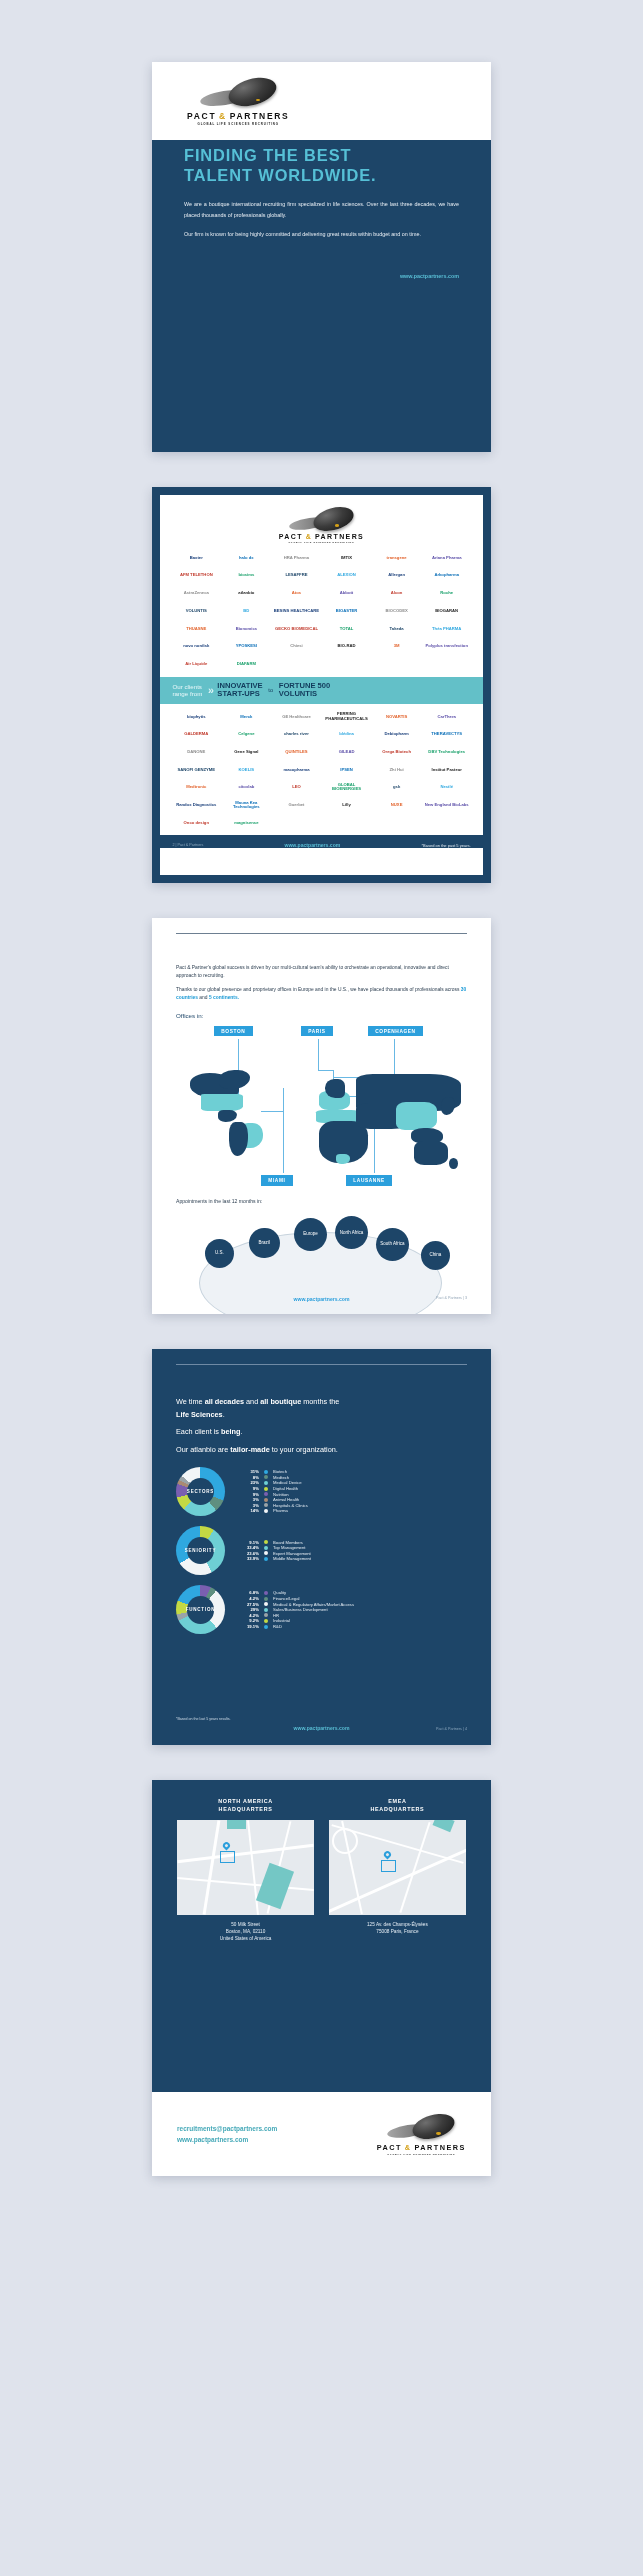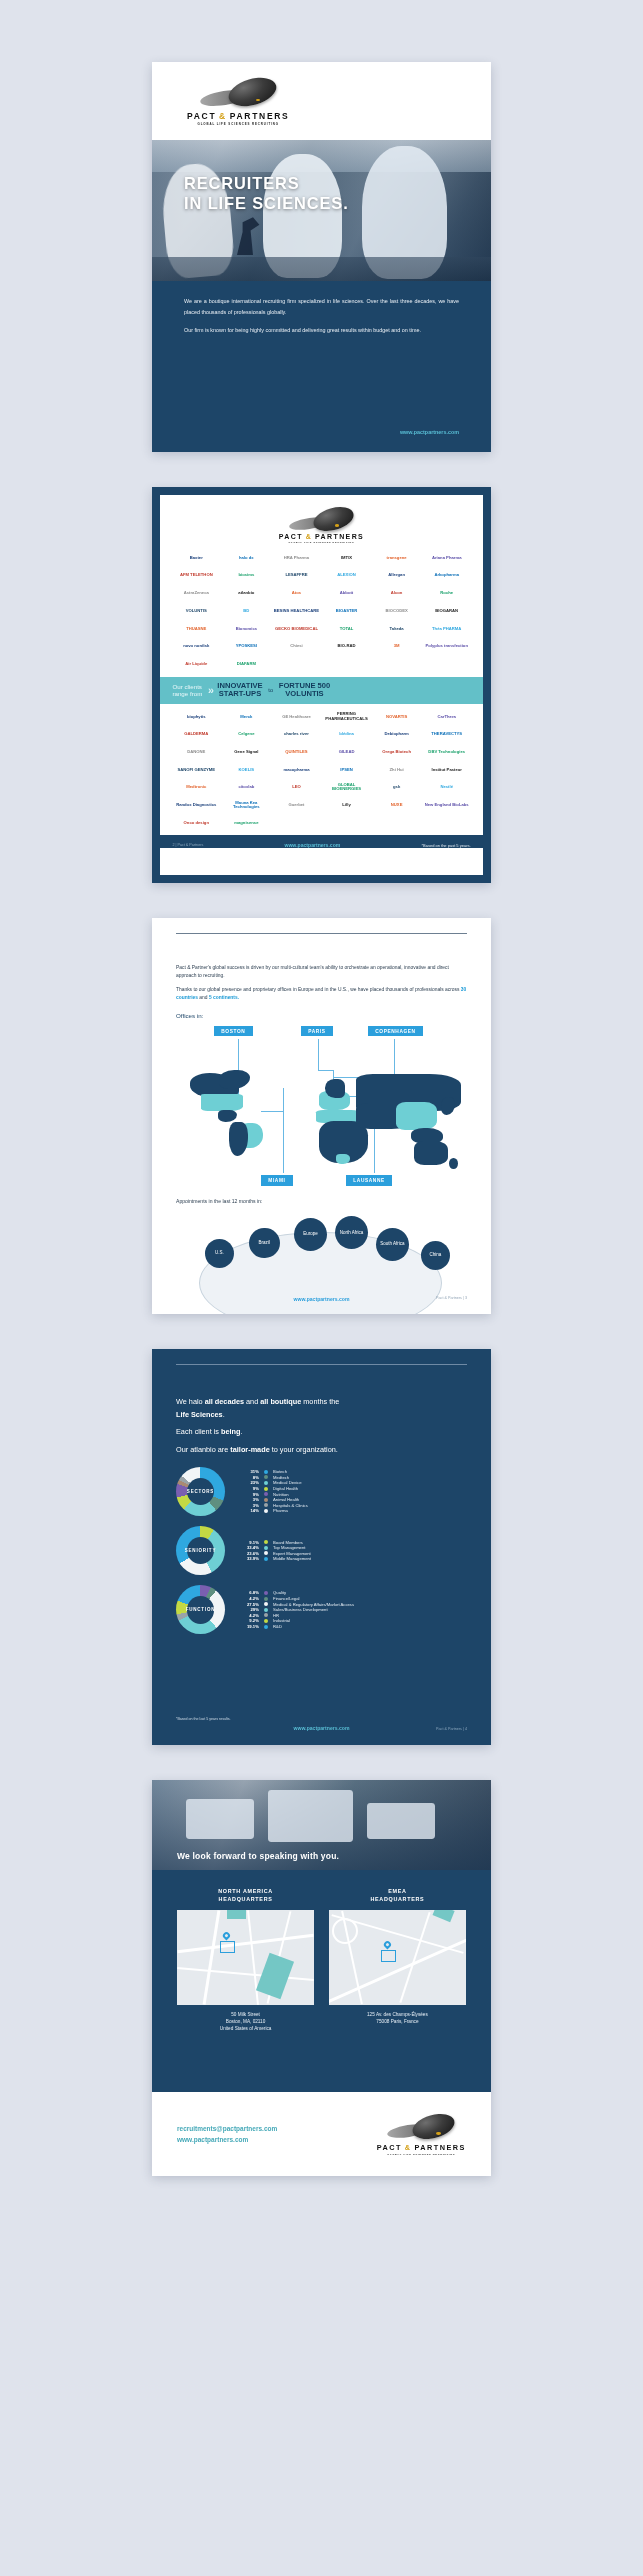--- a/index.html
+++ b/index.html
@@ -73,21 +73,21 @@
   .p2-logo .logo-word { font-size:7px; letter-spacing:1.4px; }
   .p2-logo .logo-tag { font-size:2.4px; letter-spacing:0.7px; }
 
   .logogrid { display:grid; grid-template-columns:repeat(6,1fr); gap:1.7px 2.3px; }
   .logocell { height:16px; display:flex; align-items:center; justify-content:center; font-size:4.2px;
               text-align:center; line-height:1.05; padding:0.6px; font-weight:bold; overflow:hidden; }
 
   .clientband { background:#63c0c8; margin:4.5px -12.4px 4.5px; padding:5.1px 12.4px; display:flex; align-items:center; gap:5.7px; }
   .cb-lead { color:#e9f8fa; font-size:6.2px; line-height:1.2; }
   .cb-arrow { color:#ddf3f5; font-size:10.7px; font-weight:bold; letter-spacing:-2.3px; }
-  .cb-big { color:#123b5c; font-weight:bold; font-size:7.6px; line-height:1.15; text-align:center; }
+  .cb-big { color:#123b5c; font-weight:bold; font-size:7.6px; line-height:1.15; }
   .cb-to { color:#113a5b; font-size:5.7px; }
 
   .p2-foot { margin: 4.5px -12.4px -5.7px; padding: 6.8px 12.4px 0; display:flex; align-items:center;
              justify-content:space-between; background:#1d4568; }
   .p2-foot .pg { color:#8aa6bd; font-size:3.7px; }
   .p2-foot .u { color:#58bcd3; font-size:5.1px; font-weight:bold; }
   .p2-foot .note { color:#dfe8f0; font-size:4px; }
 
   
   .p3 { background:#fff; height: 396px; padding: 14.7px 24px 0; position:relative; }
@@ -179,34 +179,26 @@
         </div>
         <div class="logo-word">
           <span>PACT</span>
           <span class="amp">&amp;</span>
           <span>PARTNERS</span>
         </div>
         <div class="logo-tag">GLOBAL LIFE SCIENCES RECRUITING</div>
       </div>
     </div>
 
-    <div class="p1-hero">
-      <div class="lab-hood"></div>
-      <div class="lab-fig f1"></div>
-      <div class="lab-fig f2"></div>
-      <div class="lab-fig f3"></div>
-      <div class="lab-scope"></div>
-      <div class="lab-bench"></div>
-      <div class="p1-hero-title">
-        <div>RECRUITERS</div>
-        <div>IN LIFE SCIENCES.</div>
-      </div>
-    </div>
 
     <div class="p1-body">
+      <div class="p1-teal">
+        <div>FINDING THE BEST</div>
+        <div>TALENT WORLDWIDE.</div>
+      </div>
       <div class="p1-para">
         <p>We are a boutique international recruiting firm specialized in life sciences. Over the last three decades, we have placed thousands of professionals globally.</p>
         <p>Our firm is known for being highly committed and delivering great results within budget and on time.</p>
       </div>
       <div class="p1-url">www.pactpartners.com</div>
     </div>
   </div>
 
   <div class="page p2">
     <div class="p2-card">
@@ -395,21 +387,21 @@
     </div>
 
     <div class="p3-url">www.pactpartners.com</div>
     <div class="p3-pg">Pact &amp; Partners | 3</div>
   </div>
 
   <div class="page p4">
     <div class="rule-d"></div>
     <div class="p4-head">
       <div>
-        <span>We halo </span><b>all decades</b><span> and </span><b>all boutique</b><span> months the</span>
+        <span>We time </span><b>all decades</b><span> and </span><b>all boutique</b><span> months the</span>
       </div>
       <div>
         <b>Life Sciences</b><span>.</span>
       </div>
       <div class="ln">
         <span>Each client is </span><b>being</b><span>.</span>
       </div>
       <div class="ln">
         <span>Our atlanbio are </span><b>tailor-made</b><span> to your organization.</span>
       </div>
@@ -535,26 +527,20 @@
       </div>
 
     <div class="p4-foot">
       <div class="p4-note">*Based on the last 5 years results.</div>
       <div class="p4-url">www.pactpartners.com</div>
       <div class="p4-pg">Pact &amp; Partners | 4</div>
     </div>
   </div>
 
   <div class="page p5">
-    <div class="p5-hero">
-      <div class="eq" style="left:34px;top:19px;width:68px;height:40px;"></div>
-      <div class="eq" style="left:116px;top:10.2px;width:85px;height:52px;"></div>
-      <div class="eq" style="left:215px;top:22.6px;width:68px;height:36px;"></div>
-      <div class="p5-heroTxt">We look forward to speaking with you.</div>
-    </div>
 
     <div class="hq-wrap">
       <div class="hq">
         <div class="hq-title">
           <div>NORTH AMERICA</div>
           <div>HEADQUARTERS</div>
         </div>
         <div class="hq-map">
           <div class="road" style="left:0;top:32px;width:100%;height:2.8px;transform:rotate(-7deg);"></div>
           <div class="road" style="left:0;top:63px;width:100%;height:2.3px;transform:rotate(5deg);"></div>

